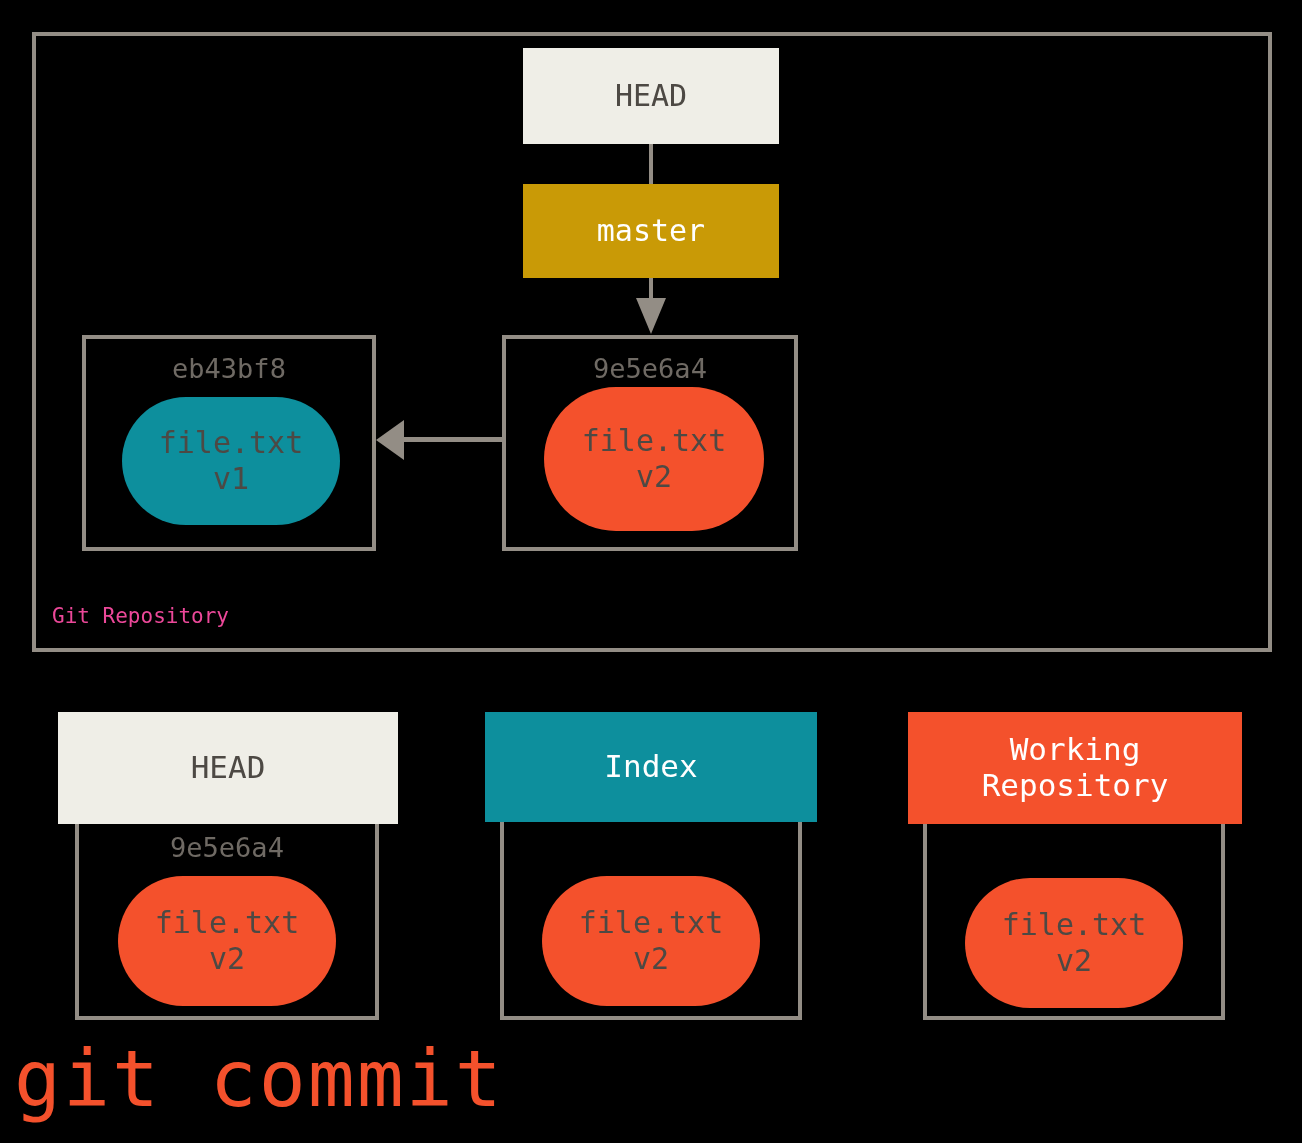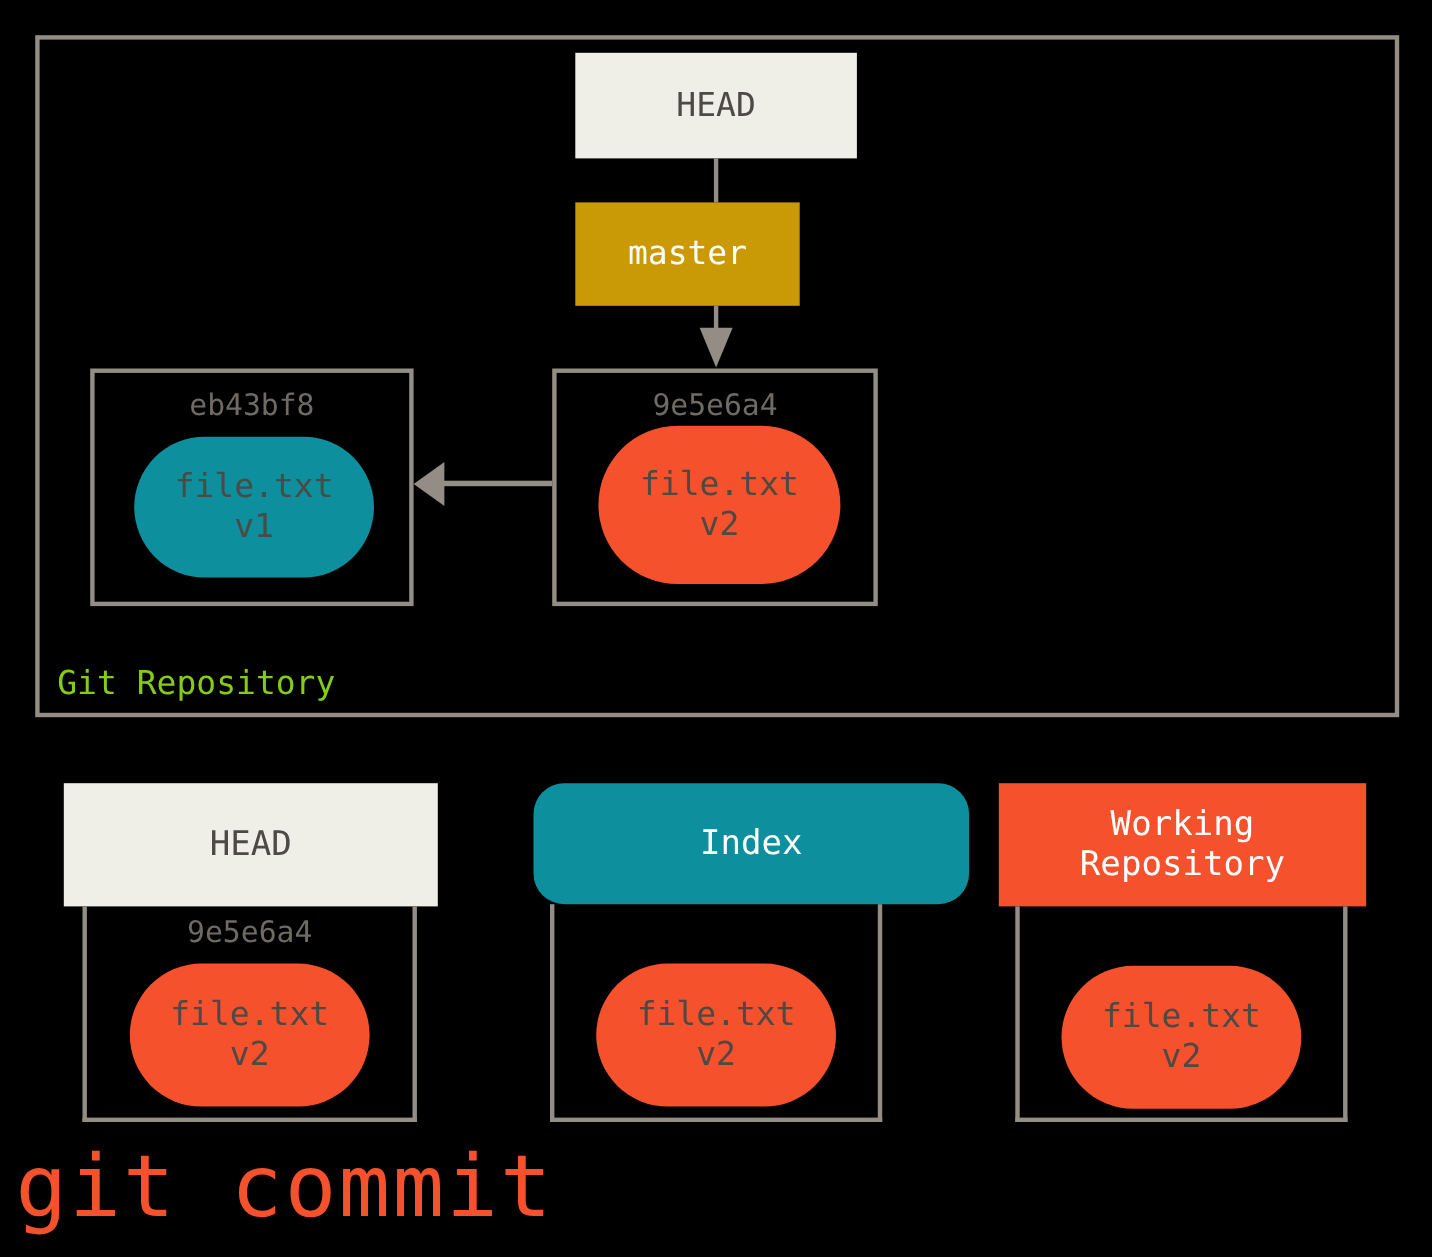--- a/index.html
+++ b/index.html
@@ -20,39 +20,39 @@
   .abs { position: absolute; box-sizing: border-box; }
 
   
   #repo-frame {
     left: 32px; top: 32px; width: 1240px; height: 620px;
     border: 4px solid #938d85;
     background: transparent;
   }
   #repo-label {
     left: 52px; top: 604px;
-    font-size: 30px;
-    color: #84cc16;
+    font-size: 21px;
+    color: #ec4899;
     letter-spacing: 0px;
     white-space: nowrap;
   }
 
   
   .tagbox {
     display: flex; align-items: center; justify-content: center;
     font-size: 30px;
     text-align: center;
     line-height: 1.12;
   }
   #head-top {
     left: 523px; top: 48px; width: 256px; height: 96px;
     background: #efeee7; color: #4d4944;
   }
   #master-box {
-    left: 523px; top: 184px; width: 204px; height: 94px;
+    left: 523px; top: 184px; width: 256px; height: 94px;
     background: #c99a06; color: #ffffff;
   }
 
   
   #head-master-line {
     left: 649px; top: 144px; width: 4px; height: 40px;
     background: #938d85;
   }
   
   #master-commit-line {
@@ -144,22 +144,22 @@
     align-items: center; justify-content: center;
     text-align: center;
     font-size: 30px; line-height: 1.2;
     color: #4d4944;
     border-radius: 68px;
     background: #f4512c;
   }
 
   #hdr-head { left: 58px;  top: 712px; width: 340px; height: 112px;
               background: #efeee7; color: #4d4944; }
-  #hdr-index{ left: 485px; top: 712px; width: 396px; height: 110px;
-              background: #0d8f9d; color: #ffffff; border-radius: 28px; }
+  #hdr-index{ left: 485px; top: 712px; width: 332px; height: 110px;
+              background: #0d8f9d; color: #ffffff; }
   #hdr-wd   { left: 908px; top: 712px; width: 334px; height: 112px;
               background: #f4512c; color: #ffffff; }
 
   #body-head  { left: 75px;  top: 824px; width: 304px; height: 196px; }
   #body-index { left: 500px; top: 822px; width: 302px; height: 198px; }
   #body-wd    { left: 923px; top: 824px; width: 302px; height: 196px; }
 
   #body-index .panel-blob, #body-wd .panel-blob { top: 54px; }
 
   

